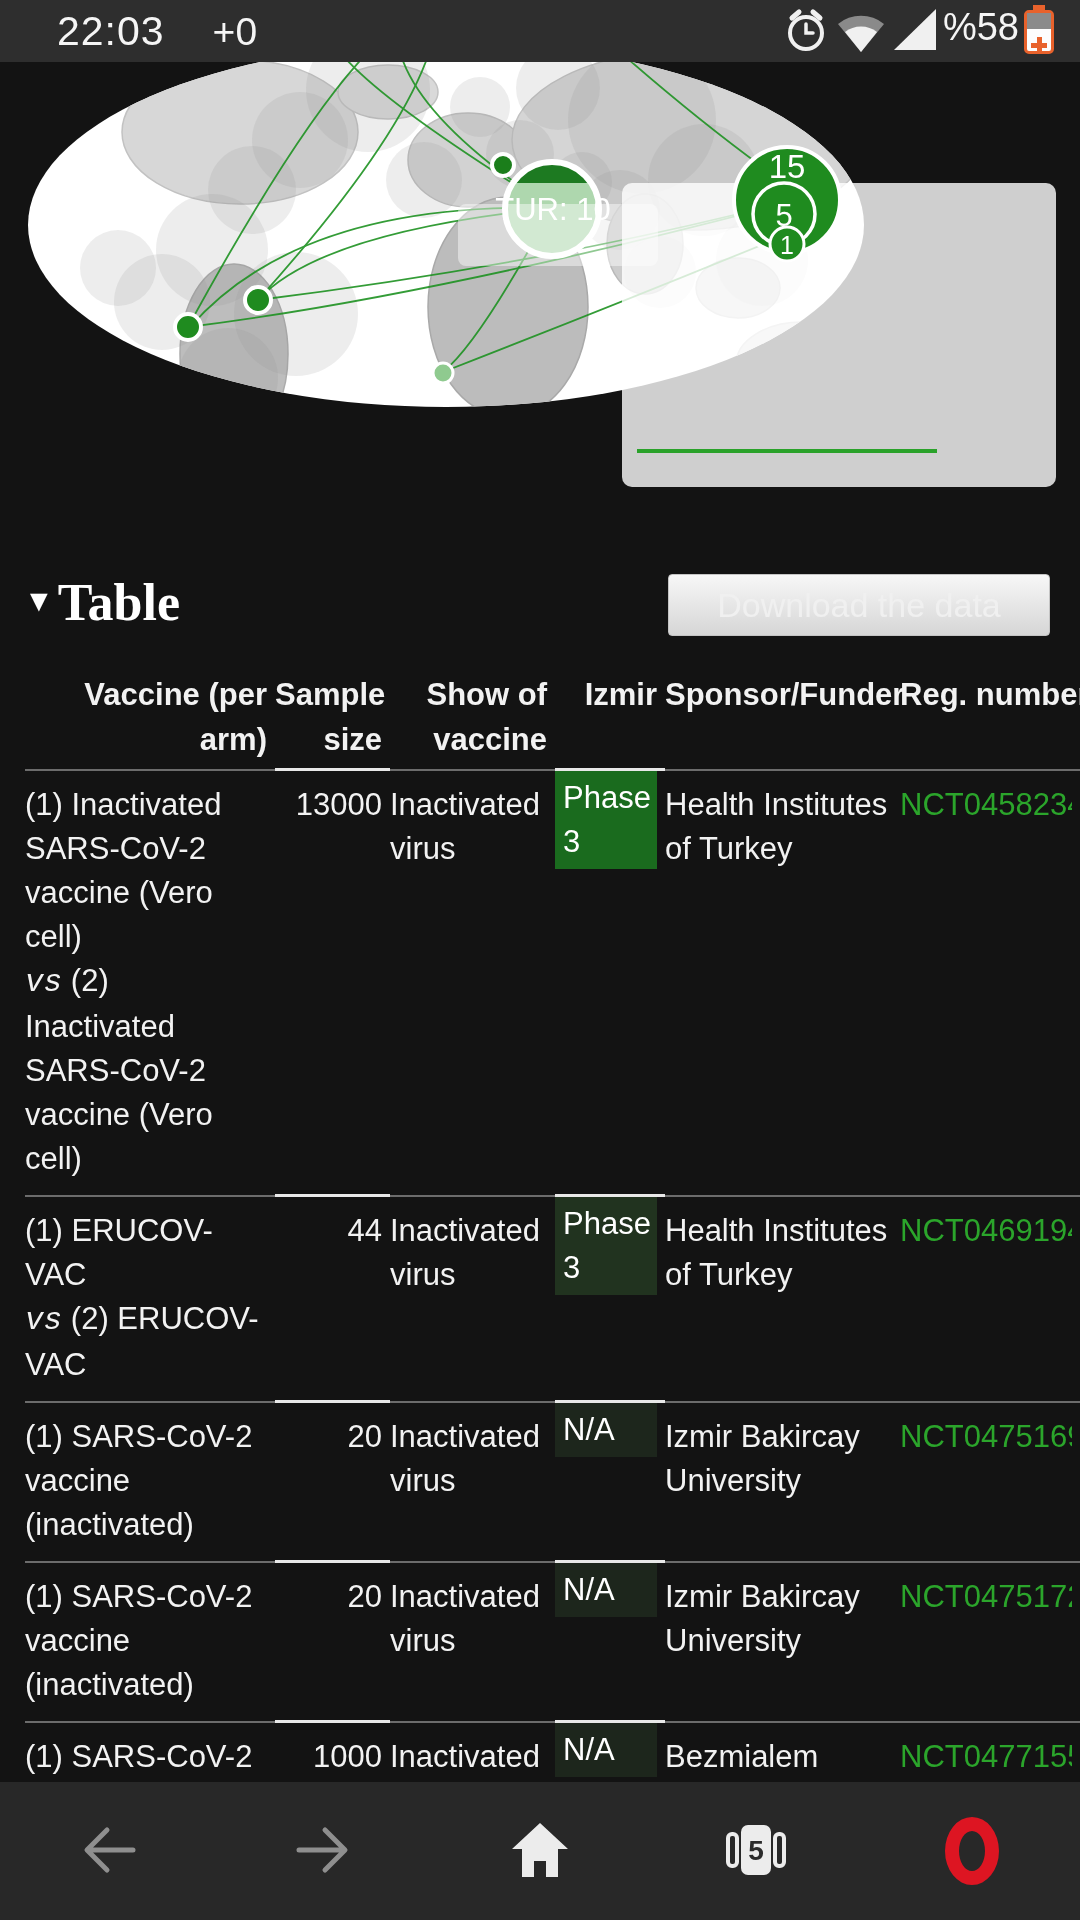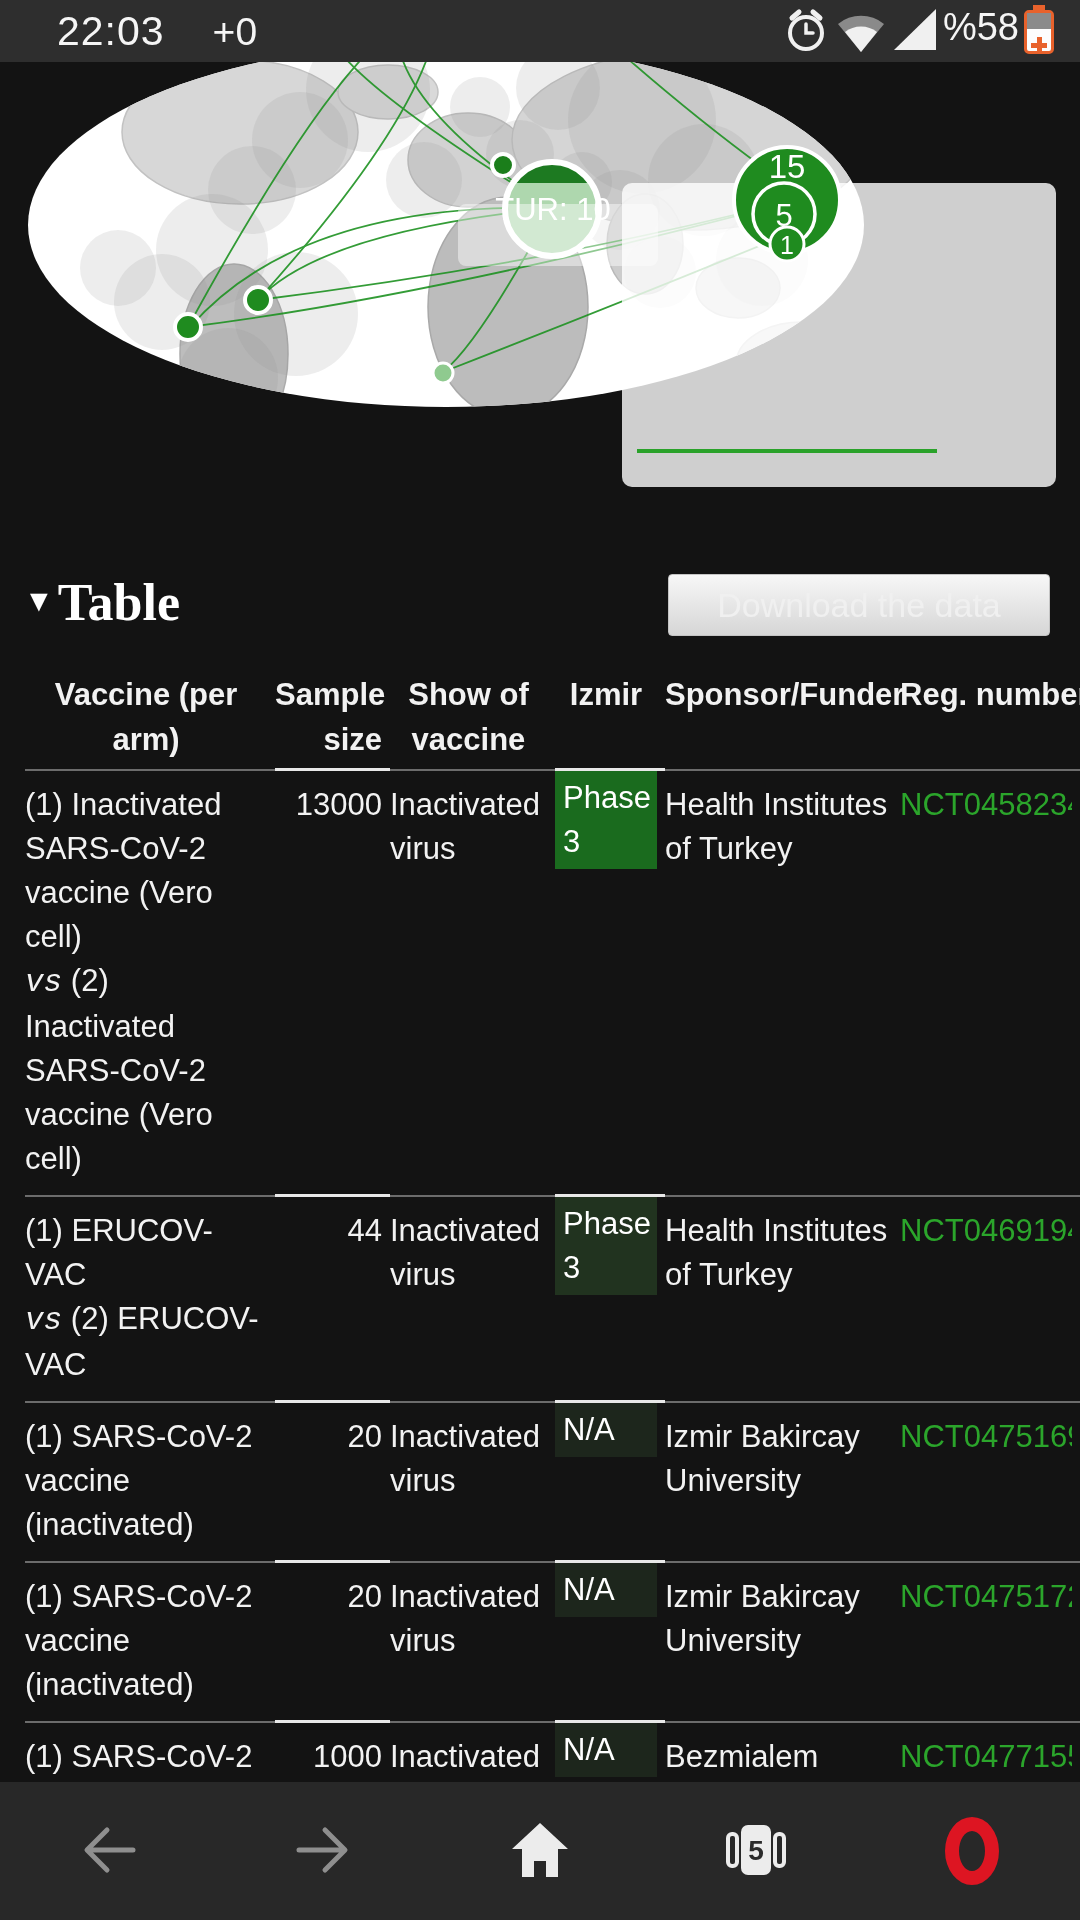--- a/index.html
+++ b/index.html
@@ -35,21 +35,21 @@
   .dl-btn{width:382px;height:62px;font-family:"Liberation Sans",sans-serif;font-size:34px;
           color:#f0f0f0;background:linear-gradient(#f7f7f7,#d6d6d6);border:1px solid #c4c4c4;
           border-radius:4px;cursor:pointer;}
   .show-full{display:flex;align-items:center;gap:28px;padding:34px 0 0 27px;cursor:pointer;}
   .checkbox{width:40px;height:54px;border-radius:11px;border:2px solid #9a9a9a;box-sizing:border-box;
             background:linear-gradient(#f4f4f4,#c7c7c7);}
   .show-full-label{font-family:"Liberation Serif",serif;font-size:45px;color:#fff;}
 
   table.vtable{margin:30px 0 0 25px;border-collapse:collapse;table-layout:fixed;width:1055px;
                font-size:31px;line-height:44px;color:#f2f2f2;}
-  .vtable th{font-weight:bold;text-align:center;vertical-align:top;padding:6px 8px 6px 0;line-height:45px;}
+  .vtable th{font-weight:bold;text-align:right;vertical-align:top;padding:6px 8px 6px 0;line-height:45px;}
   .vtable th.h-num{text-align:right;margin-left:17px;}
   .vtable th.nowrap{white-space:nowrap;}
   .vtable td{vertical-align:top;padding:12px 8px 14px 0;}
   .vtable th,.vtable td{border-bottom:2px solid #6c6c6c;}
   .vtable .lb{border-bottom:3px solid #e8e8e8;}
   .c-num{text-align:right;}
   .c-phase{padding:0 8px 14px 0 !important;}
   .chip{display:block;padding:5px 8px;color:#fff;}
   .chip.p3{background:#1a6b1e;}
   .chip.p1{background:#21331f;}

